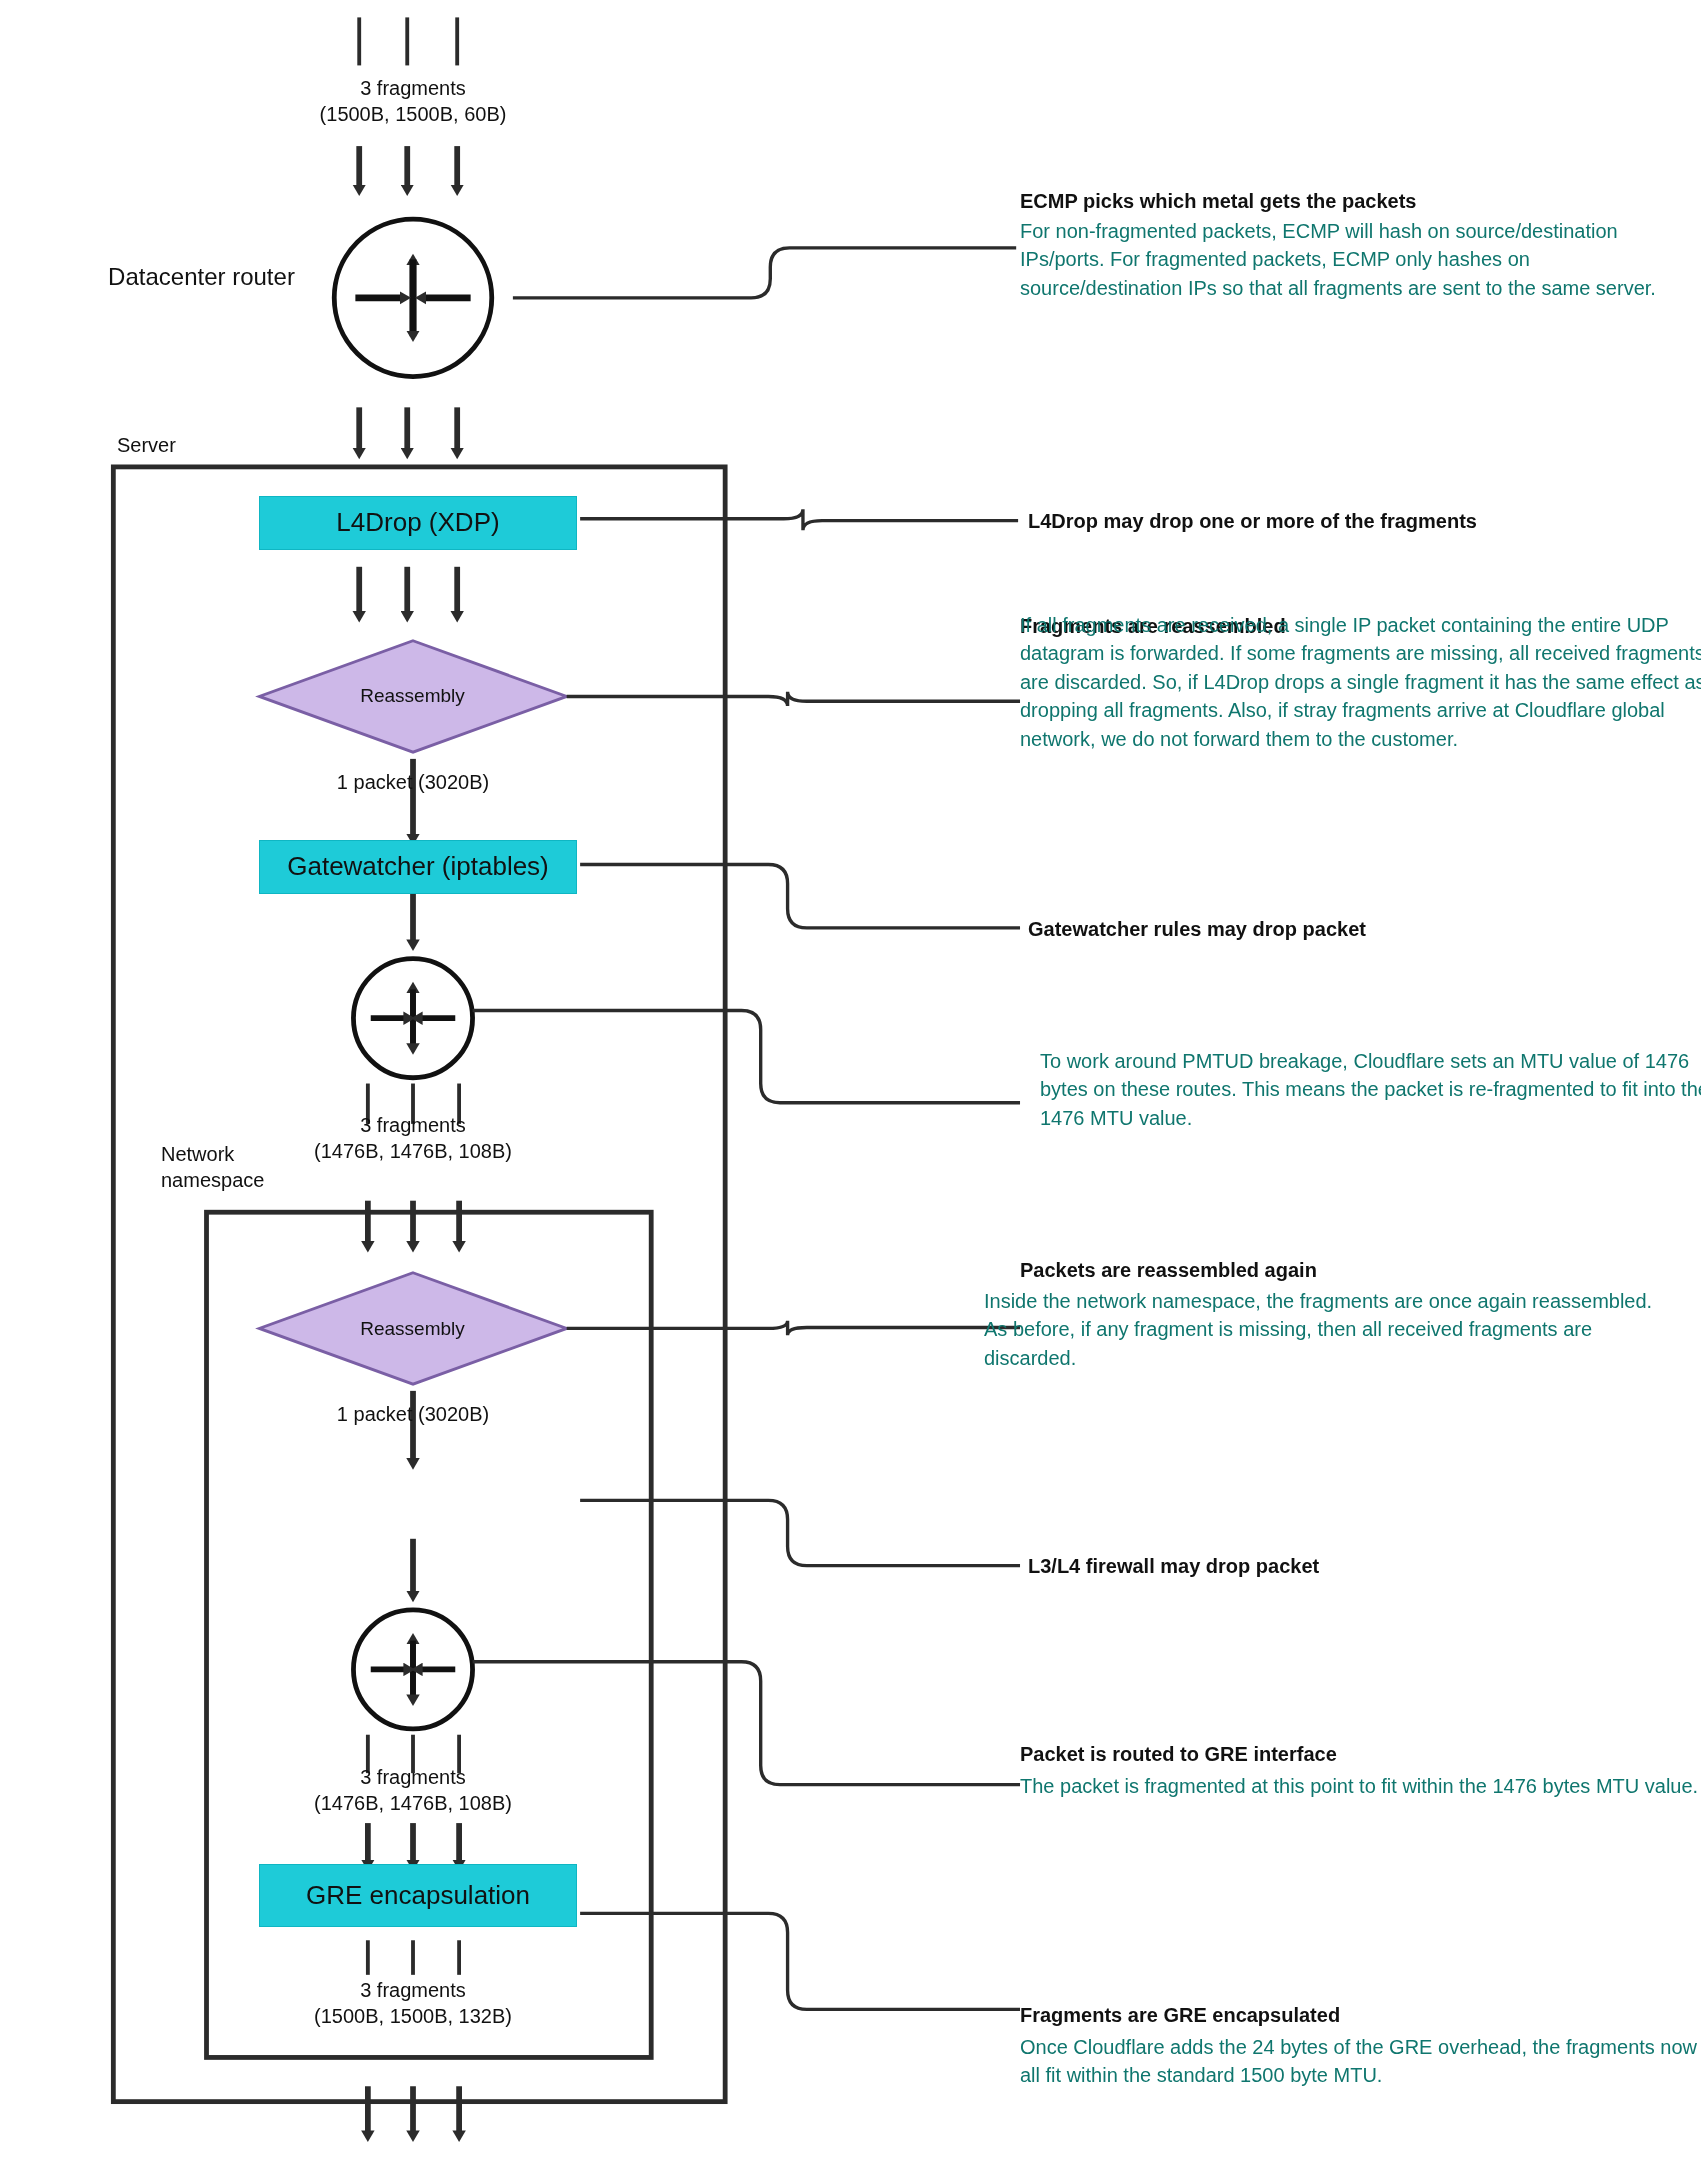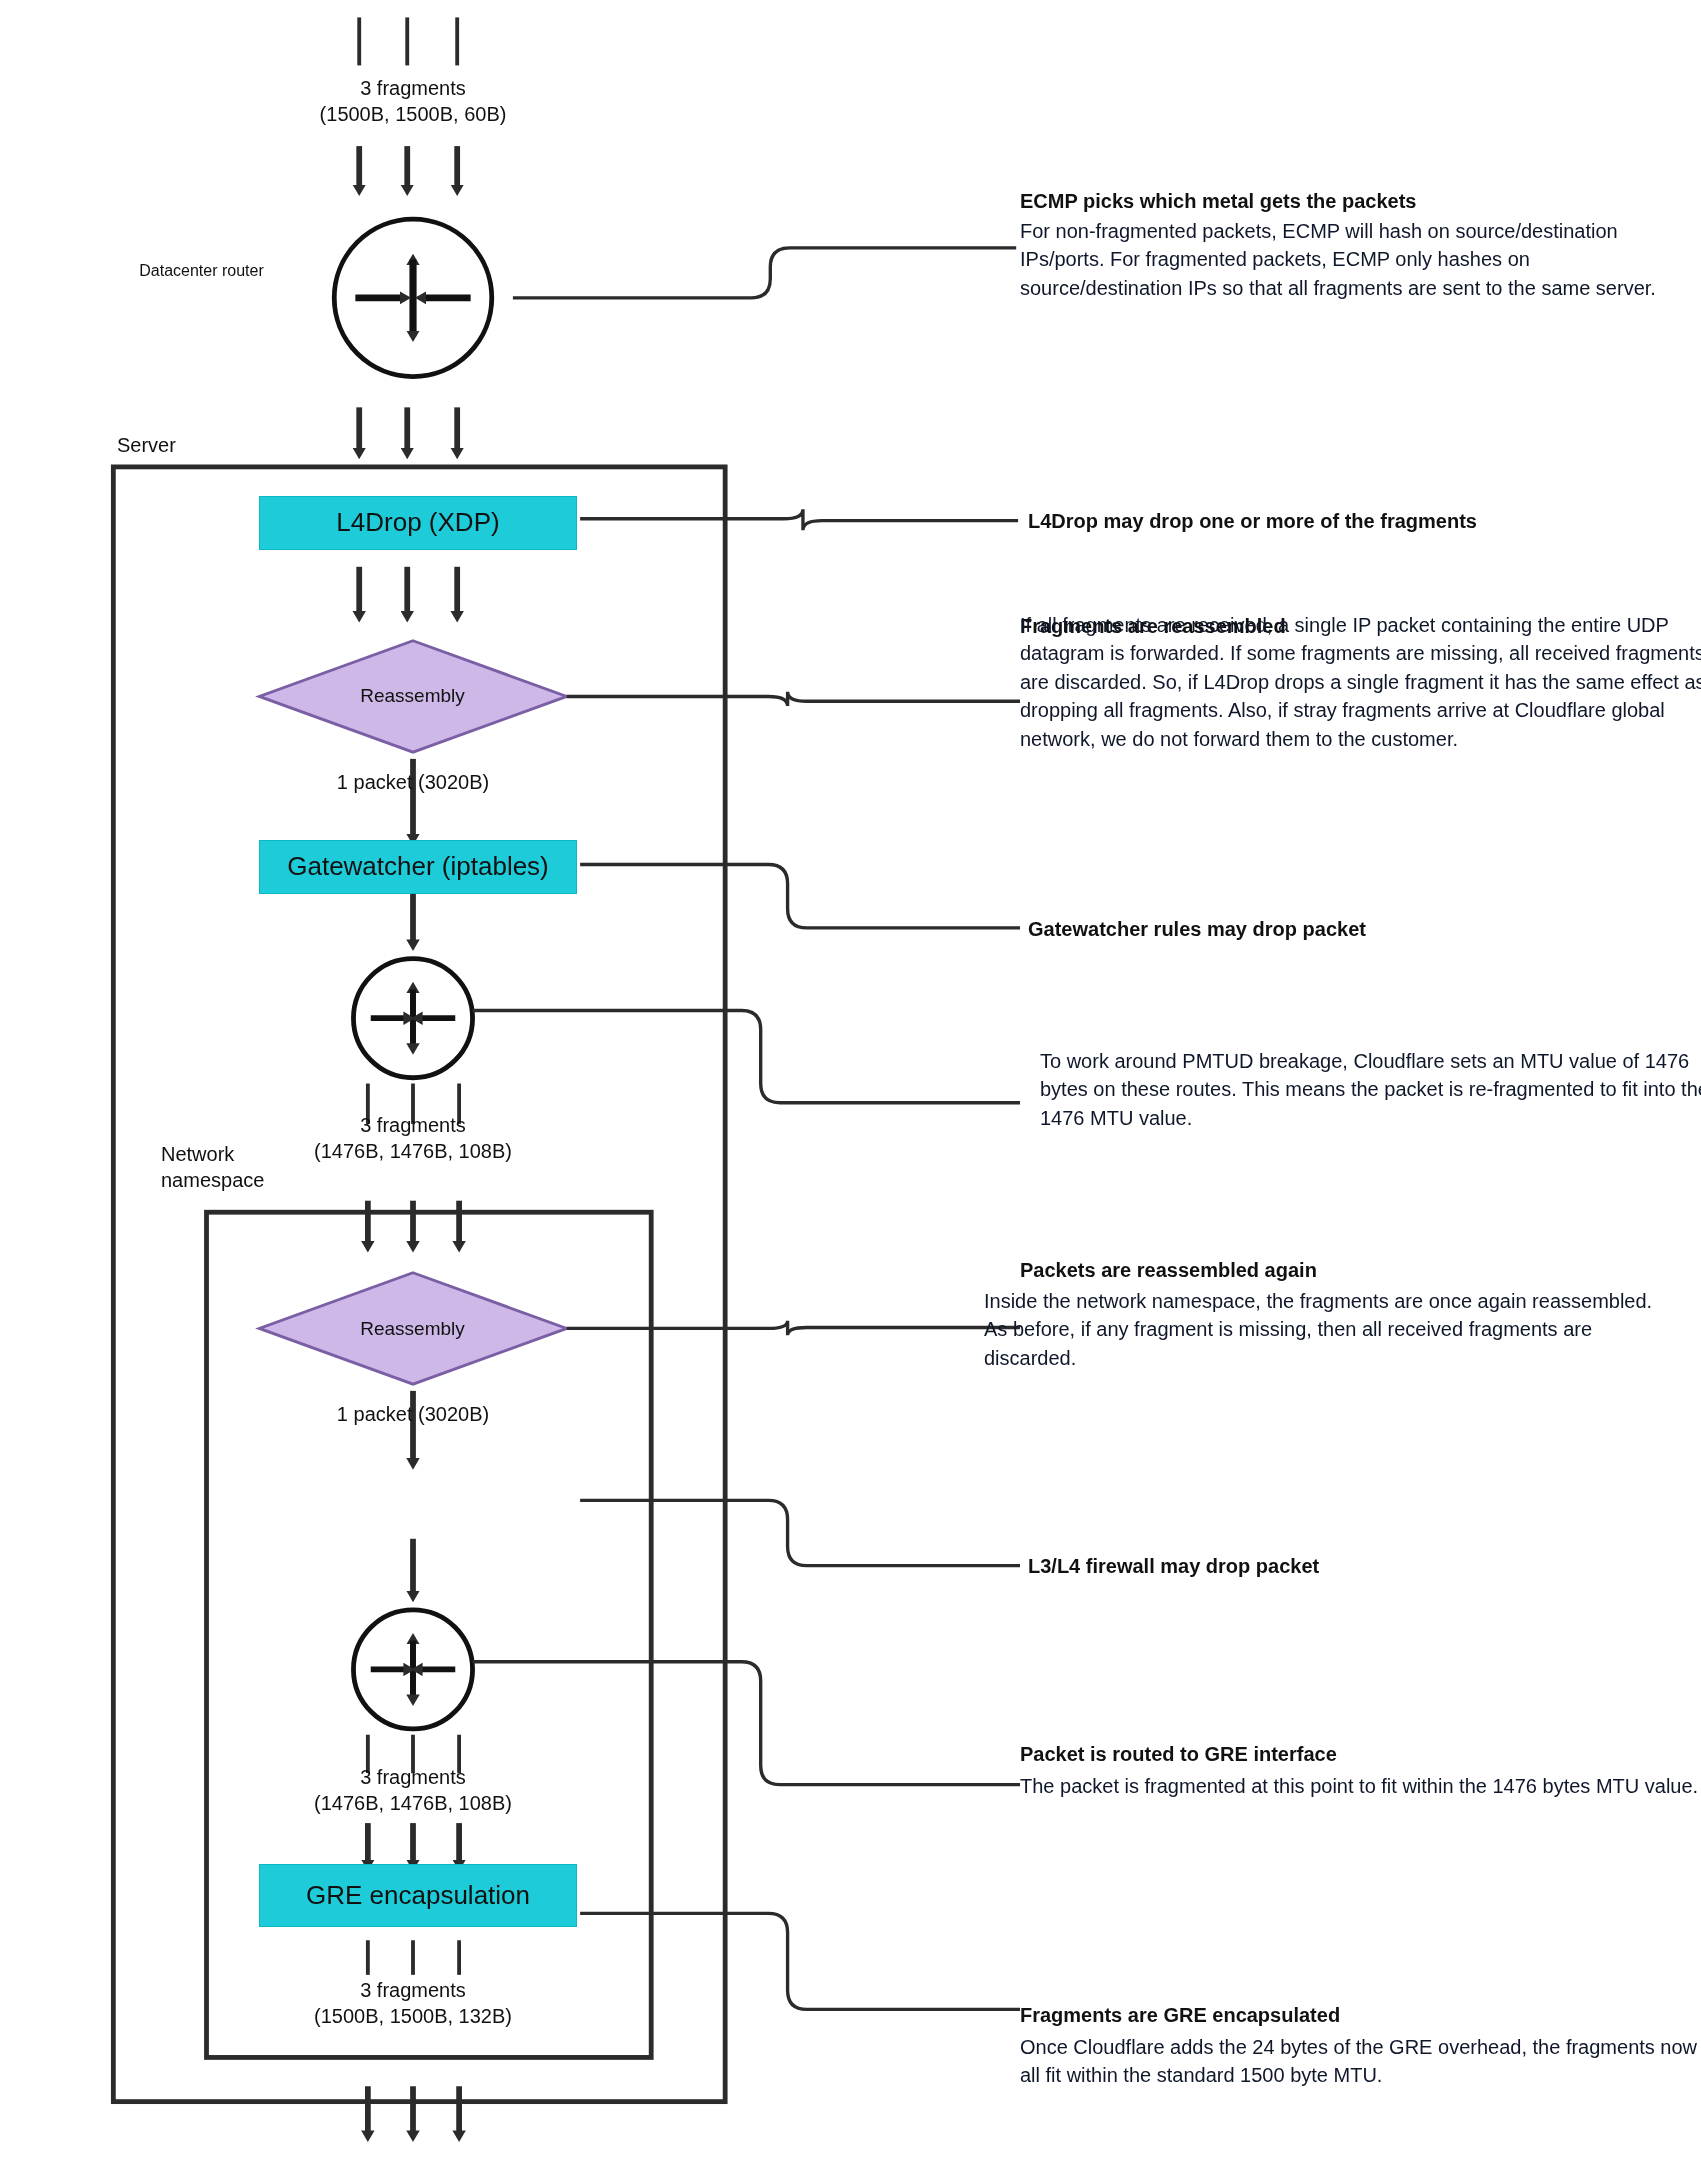--- a/index.html
+++ b/index.html
@@ -52,42 +52,42 @@
   .side-title {
     position: absolute;
     font-size: 20px;
     font-weight: bold;
     color: #111111;
     line-height: 1.35;
   }
   .side-body {
     position: absolute;
     font-size: 20px;
-    color: #0f172a;
+    color: #0f766e;
     line-height: 1.42;
   }
   .diamond-text {
     position: absolute;
     font-size: 19px;
     color: #111111;
     text-align: center;
     width: 100%;
     top: 50%;
     transform: translateY(-50%);
   }
   .boxlabel {
     position: absolute;
     font-size: 20px;
     color: #111111;
     line-height: 1.3;
     text-align: left;
   }
   .leftlabel {
     position: absolute;
-    font-size: 16px;
+    font-size: 24px;
     color: #111111;
     line-height: 1.3;
     text-align: center;
   }
 </style>
 </head>
 <body>
 
 <div id="canvas">
 

